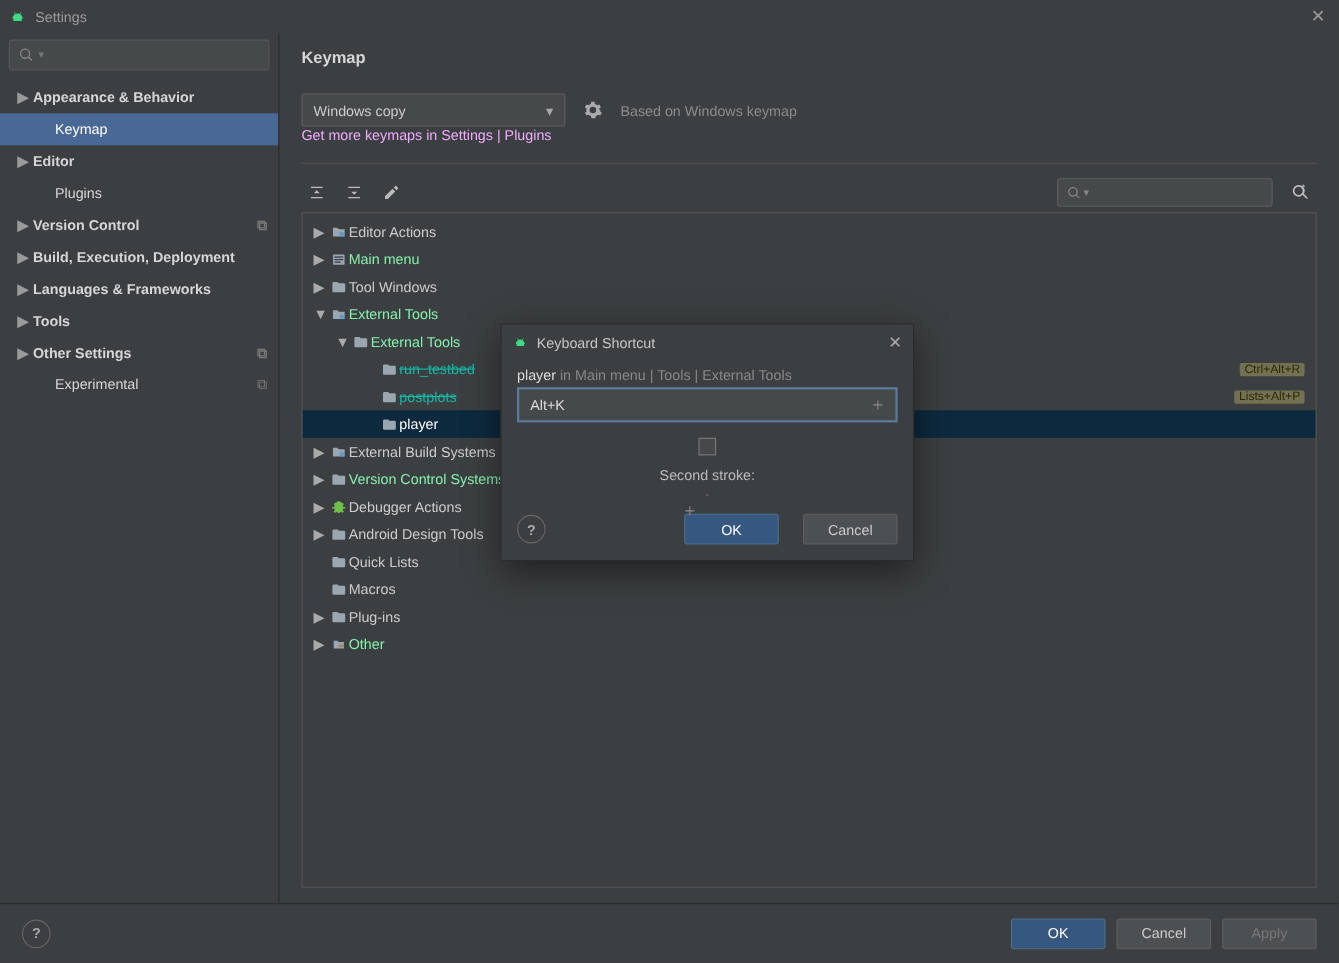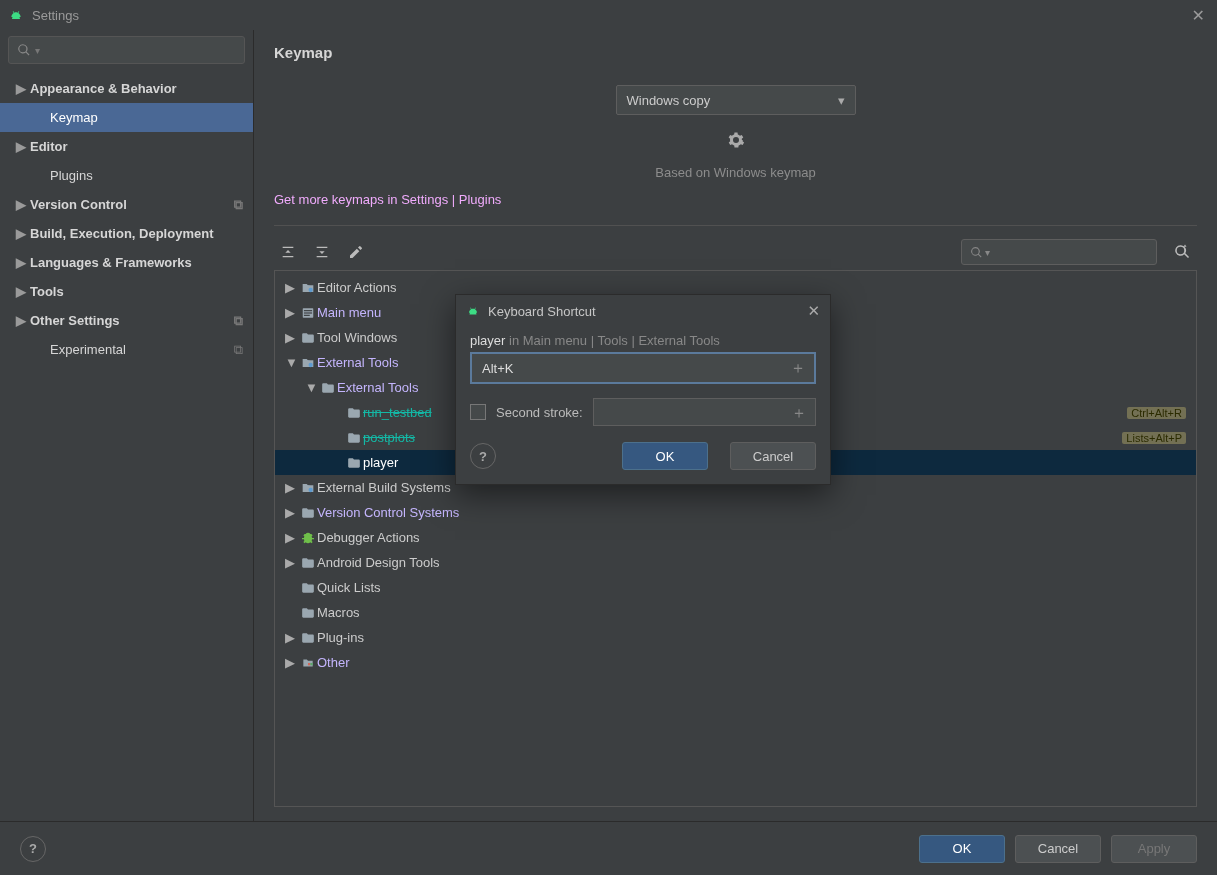--- a/index.html
+++ b/index.html
@@ -52,21 +52,21 @@
   color: #d6d6d6;
   font-weight: 600;
 }
 .side-item.sub { font-weight: 400; padding-left: 36px; }
 .side-item.selected { background: #4a6895; color: #fff; }
 .side-item .exp { width: 14px; color: #9a9a9a; }
 .side-item .pin { margin-left: auto; color: #777; }
 
 .main { flex: 1; display: flex; flex-direction: column; padding: 14px 20px 0 20px; min-width: 0; }
 .page-title { color: #d6d6d6; font-size: 15px; font-weight: 600; margin-bottom: 24px; }
-.keymap-row { display: flex; align-items: center; gap: 16px; margin-bottom: 12px; flex-direction: column; }
+.keymap-row { display: flex; align-items: center; gap: 16px; margin-bottom: 0; }
 .keymap-combo {
   width: 240px; height: 30px;
   background: #45494a; border: 1px solid #5e5e5e;
   border-radius: 2px;
   display: flex; align-items: center;
   padding: 0 10px; color: #ccc;
 }
 .keymap-combo .dd { margin-left: auto; color: #aaa; }
 .gear-icon { color: #aaa; }
 .based-on { color: #8c8c8c; }
@@ -95,21 +95,21 @@
   height: 25px;
   display: flex; align-items: center;
   padding-left: 10px;
   color: #ccc;
 }
 .tree-row .arrow { width: 14px; color: #aaa; }
 .tree-row .ticon { width: 18px; display:flex; justify-content:center; }
 .tree-row.lvl1 { padding-left: 30px; }
 .tree-row.lvl2 { padding-left: 56px; }
 .tree-row.selected { background: #0d293e; color: #fff; }
-.tree-row .label.link { color: #c4b5fd; text-align: center; }
+.tree-row .label.link { color: #86efac; text-align: center; }
 .tree-row .sc { margin-left: auto; margin-right: 10px; background: #e0d27a55; color:#2b2b00; border-radius:2px; padding:0 4px; font-size:11px;}
 .strike { text-decoration: line-through; color: #14b8a6; }
 .icon-folder { fill: #9aa7b0; }
 
 .footer {
   height: 54px;
   border-top: 1px solid #2b2b2b;
   display: flex; align-items: center;
   padding: 0 20px;
   background: #3c3f41;
@@ -153,21 +153,21 @@
 .sc-input {
   width: 100%; height: 32px;
   border: 2px solid #5b7a9c;
   background: #45494a;
   padding: 0 30px 0 10px;
   color: #ddd;
   display: flex; align-items: center;
   position: relative;
 }
 .sc-input .plus { position:absolute; right:8px; color:#888; font-size:16px; }
-.second-row { display:flex; align-items:center; gap:10px; margin-top: 14px; }
+.second-row { display:flex; align-items:center; gap:10px; margin-top: 14px; flex-direction: column; }
 .check { width:16px; height:16px; border:1px solid #777; background:#45494a; }
 .stroke-input {
   flex:1; height:28px; border:1px solid #5e5e5e; background:#45494a;
   position:relative;
 }
 .stroke-input .plus { position:absolute; right:8px; top:4px; color:#888; font-size:16px; }
 .modal-btns { display:flex; align-items:center; gap:12px; margin-top: 16px; }
 .modal-btns .help-circle { margin-right:auto; width:26px; height:26px; }
 
 svg { display:block; }

